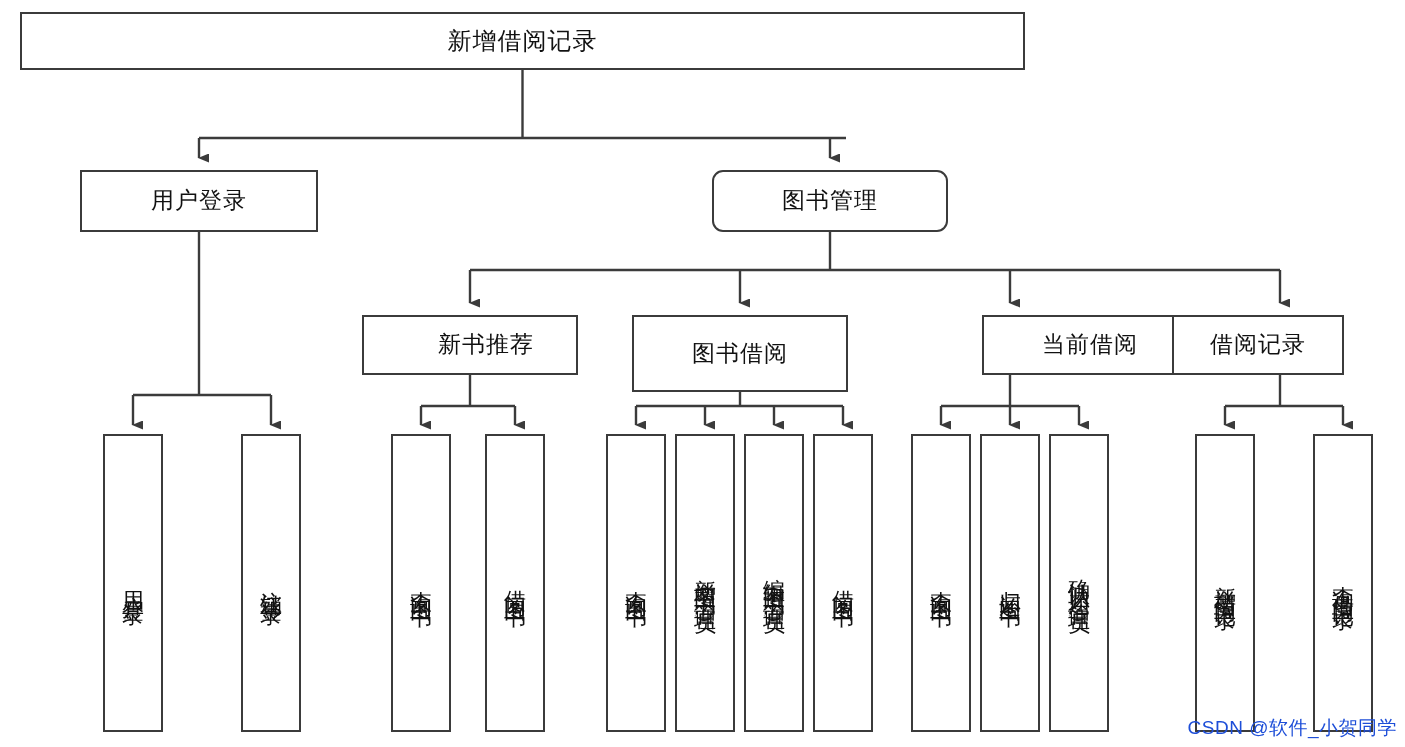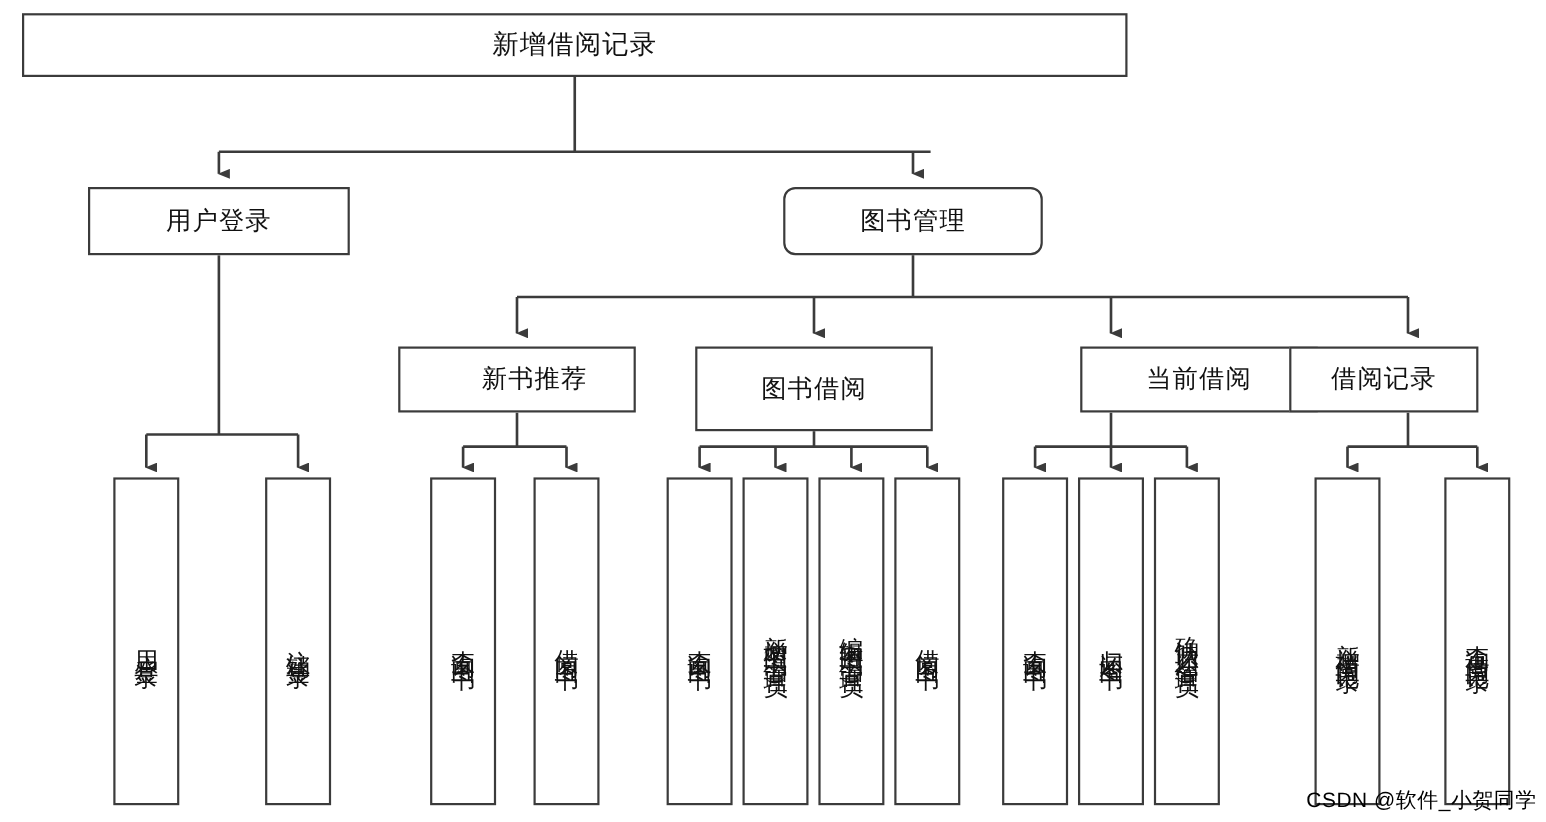--- a/index.html
+++ b/index.html
@@ -61,21 +61,21 @@
     line-height: 1;
     text-align: center;
     white-space: nowrap;
     display: block;
   }
   #watermark {
     position: absolute;
     right: 8px;
     bottom: 6px;
     font-size: 19px;
-    color: #000000;
+    color: #1d4ed8;
     letter-spacing: 0.5px;
     white-space: nowrap;
     z-index: 5;
     font-family: "Liberation Sans", "DejaVu Sans", sans-serif;
   }
 </style>
 </head>
 <body>
 
 <div id="diagram-canvas">

